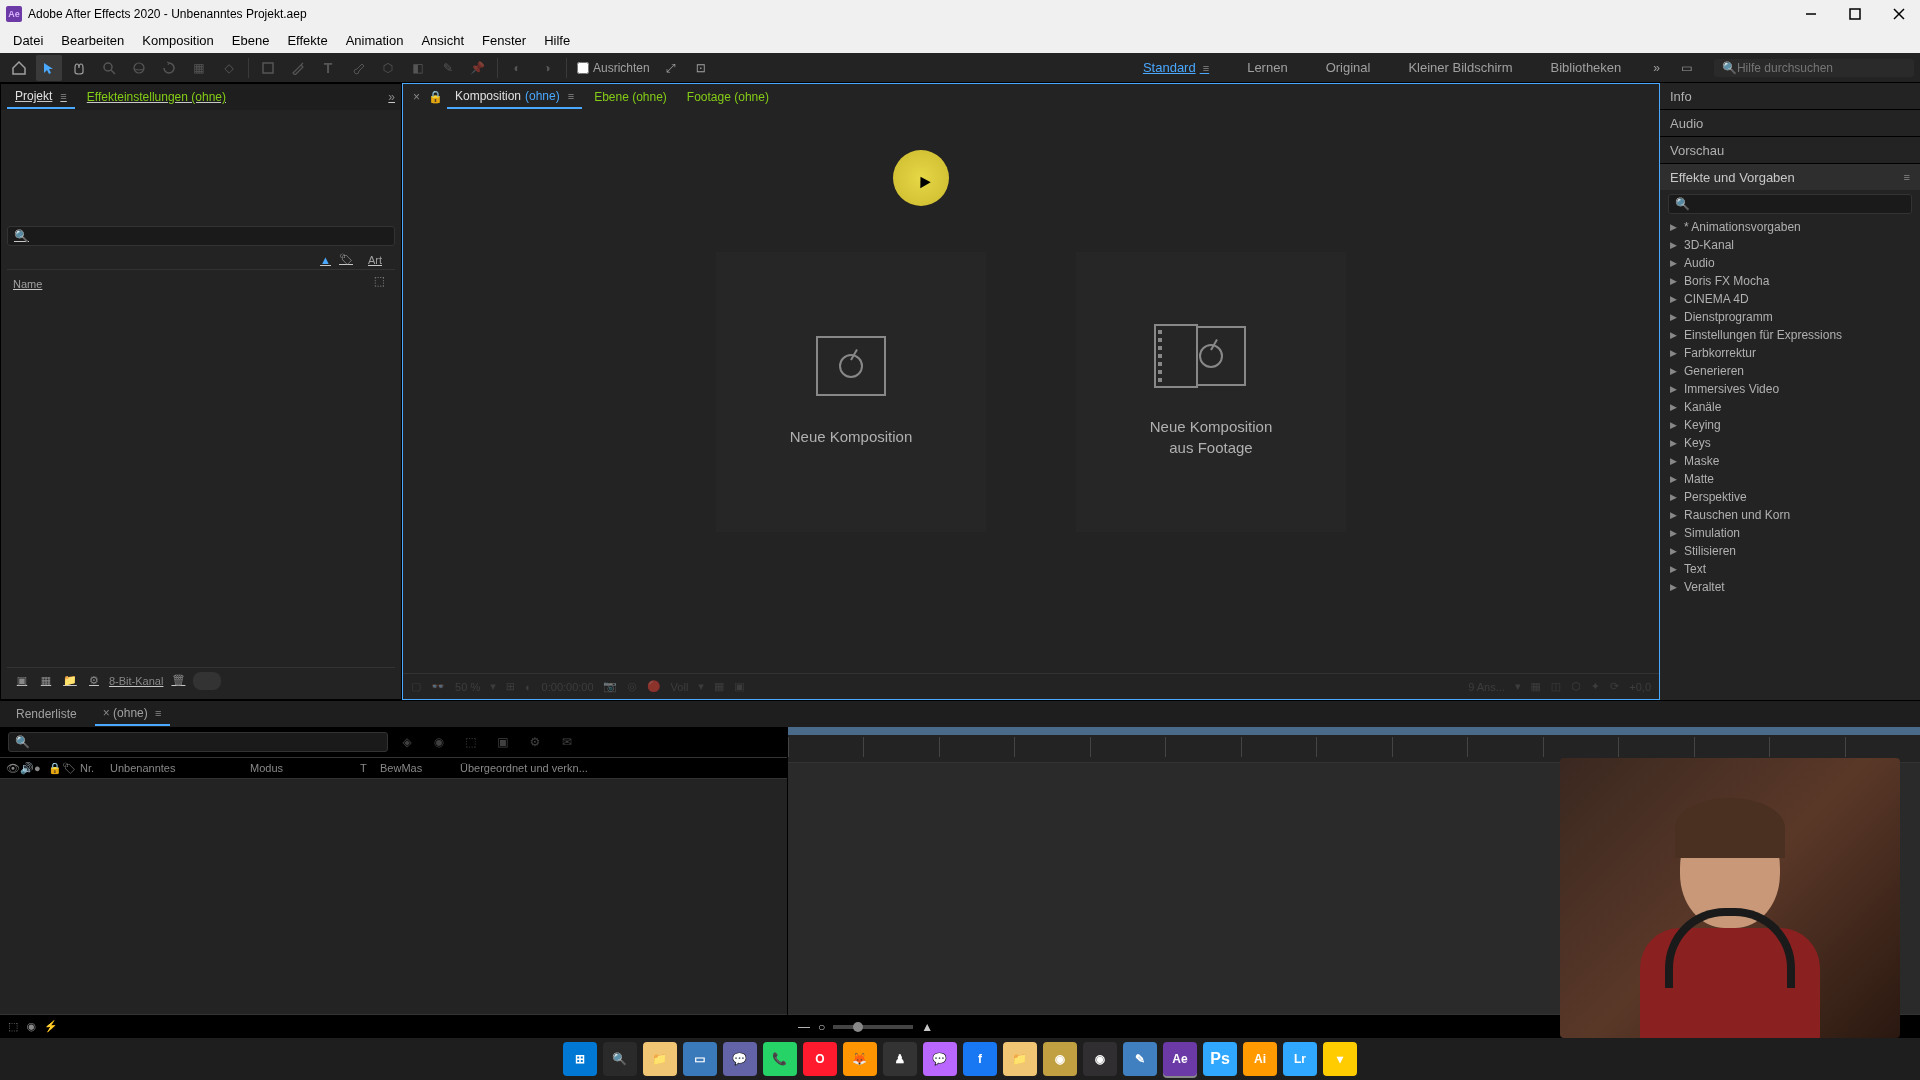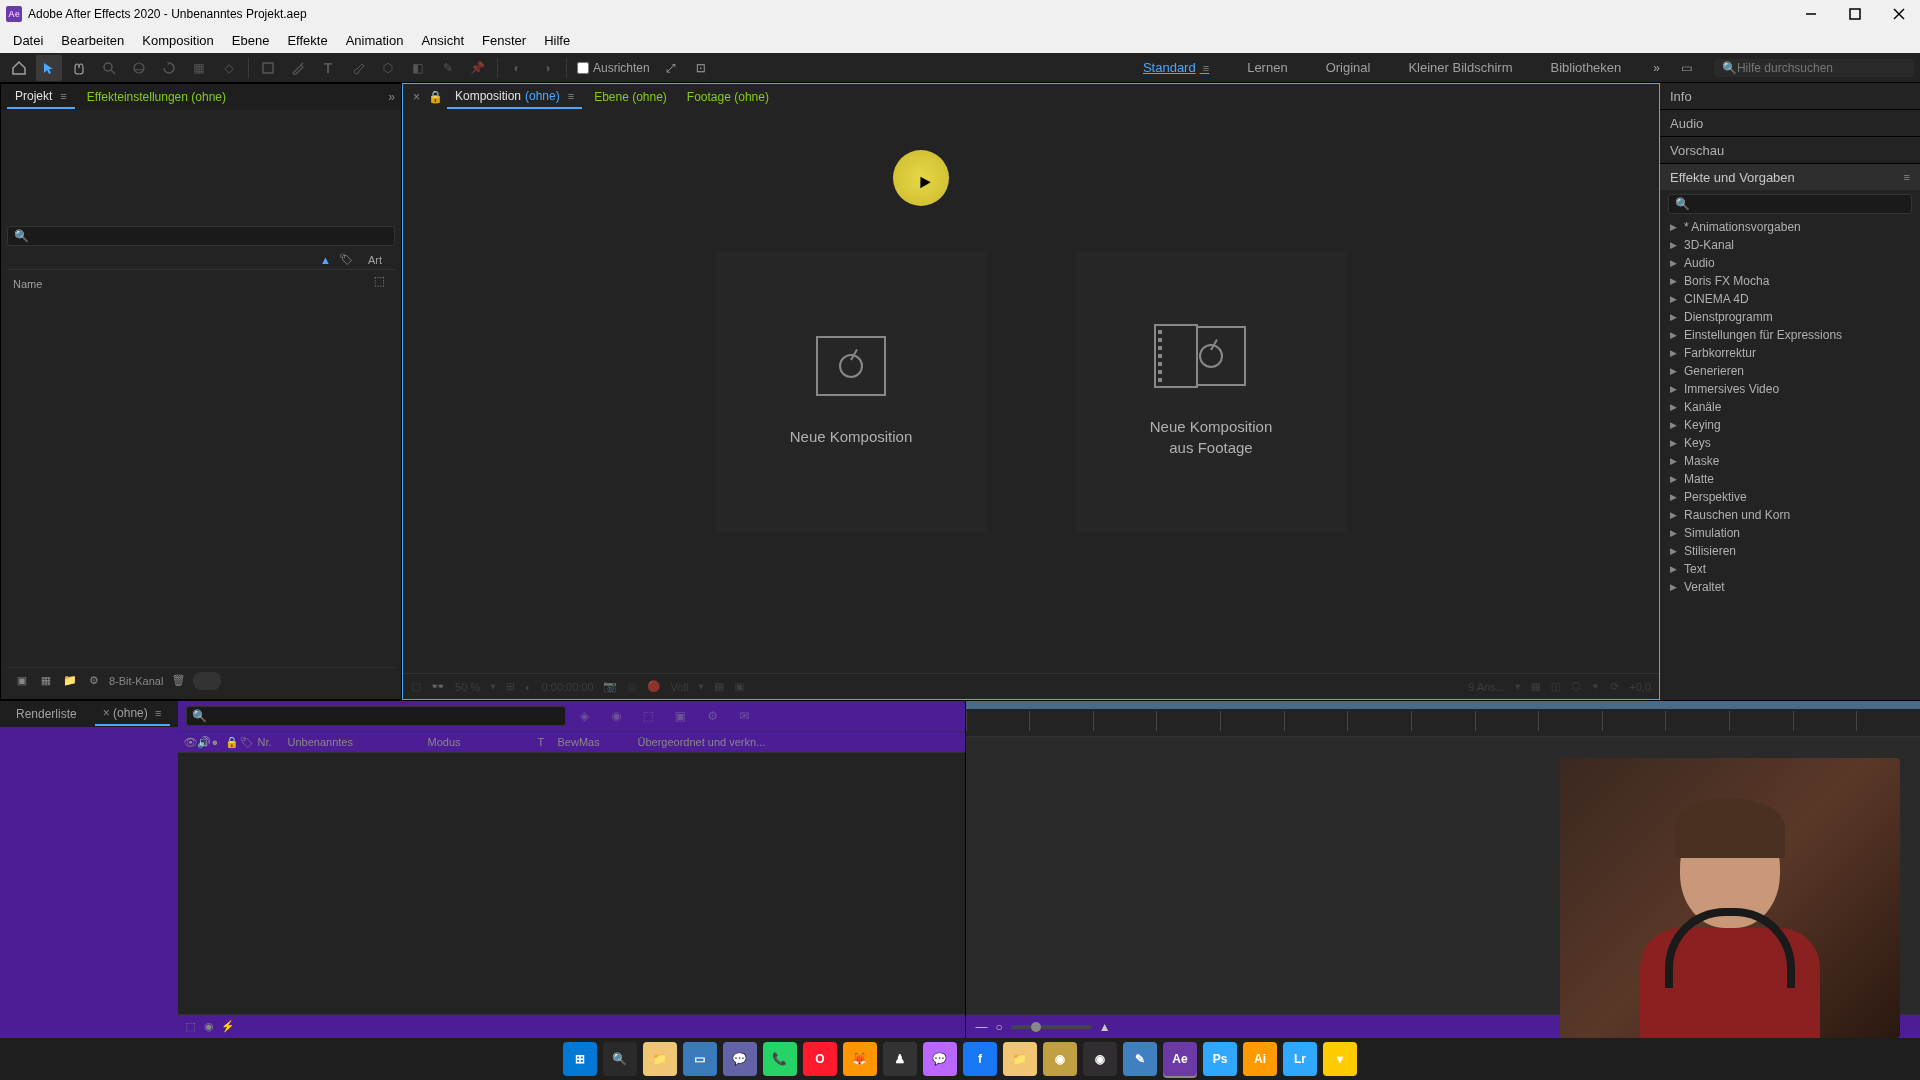--- a/index.html
+++ b/index.html
@@ -37,21 +37,21 @@
 .panel { background: #232323; border: 1px solid #000; display: flex; flex-direction: column; }
 .panel-tabs { display: flex; align-items: center; height: 26px; background: #1e1e1e; padding: 0 6px; gap: 4px; }
 .panel-tab { padding: 4px 8px; font-size: 12px; color: #84cc16; cursor: pointer; display: flex; align-items: center; gap: 4px; }
 .panel-tab.active { border-bottom: 2px solid #4aa8ff; color: #e0e0e0; }
 .panel-tab .ohne { color: #4aa8ff; }
 .panel-menu { margin-left: 4px; color: #888; cursor: pointer; font-size: 11px; }
 .panel-more { margin-left: auto; color: #888; cursor: pointer; }
 
 
 .left-col { width: 402px; display: flex; flex-direction: column; }
-.project-panel { flex: 1; }
+.project-panel { flex: 1; text-decoration: underline; }
 .project-body { flex: 1; padding: 6px; display: flex; flex-direction: column; }
 .project-preview { height: 110px; }
 .project-search { display: flex; align-items: center; background: #1a1a1a; border: 1px solid #333; border-radius: 3px; padding: 2px 6px; margin-bottom: 4px; }
 .project-search-icon { color: #888; margin-right: 4px; }
 .project-cols { display: flex; align-items: center; height: 20px; border-bottom: 1px solid #333; font-size: 11px; color: #a0a0a0; }
 .col-name { flex: 1; padding-left: 6px; margin-top: 48px; }
 .col-sort { color: #4aa8ff; margin-right: 6px; }
 .col-icon { width: 18px; text-align: center; }
 .project-items { flex: 1; position: relative; }
 .project-folder-icon { position: absolute; right: 10px; top: 4px; color: #888; }
@@ -80,21 +80,21 @@
 .mini-panel { border-bottom: 1px solid #000; }
 .mini-panel-header { height: 26px; display: flex; align-items: center; padding: 0 10px; font-size: 13px; color: #b0b0b0; background: #232323; cursor: pointer; }
 .effects-panel { flex: 1; display: flex; flex-direction: column; background: #232323; }
 .effects-header { height: 26px; display: flex; align-items: center; justify-content: space-between; padding: 0 10px; background: #2e2e2e; font-size: 13px; }
 .effects-search { margin: 4px 8px; background: #1a1a1a; border: 1px solid #333; border-radius: 3px; padding: 2px 6px; display: flex; align-items: center; }
 .effects-list { flex: 1; overflow: hidden; }
 .effect-item { display: flex; align-items: center; padding: 2px 10px; font-size: 12px; color: #b0b0b0; cursor: pointer; }
 .effect-arrow { width: 10px; color: #888; font-size: 9px; margin-right: 4px; }
 
 
-.timeline-area { height: 338px; background: #4c1d95; border-top: 1px solid #000; display: flex; flex-direction: row; }
+.timeline-area { height: 338px; background: #000000; border-top: 1px solid #000; display: flex; flex-direction: column; }
 .tl-tabs { height: 26px; display: flex; align-items: center; padding: 0 8px; gap: 10px; background: #1e1e1e; }
 .tl-tab { padding: 4px 8px; font-size: 12px; color: #a0a0a0; cursor: pointer; }
 .tl-tab.active { border-bottom: 2px solid #4aa8ff; }
 .tl-body { flex: 1; display: flex; }
 .tl-left { width: 788px; display: flex; flex-direction: column; border-right: 1px solid #000; }
 .tl-controls { height: 30px; display: flex; align-items: center; padding: 0 8px; gap: 6px; }
 .tl-time-input { background: #1a1a1a; border: 1px solid #333; border-radius: 3px; width: 380px; height: 20px; padding: 0 6px; display: flex; align-items: center; }
 .tl-cols { height: 22px; display: flex; align-items: center; border-top: 1px solid #333; border-bottom: 1px solid #333; font-size: 11px; color: #888; }
 .tlc { padding: 0 6px; }
 .tl-layers { flex: 1; background: #232323; }
@@ -485,17 +485,17 @@
     <div class="task-icon" style="background: rgb(255, 27, 45); color: rgb(255, 255, 255); font-size: 12px; font-weight: bold;">O</div>
     <div class="task-icon" style="background: rgb(255, 149, 0); color: rgb(255, 255, 255); font-size: 12px; font-weight: bold;">🦊</div>
     <div class="task-icon" style="background: rgb(51, 51, 51); color: rgb(255, 255, 255); font-size: 12px; font-weight: bold;">♟</div>
     <div class="task-icon" style="background: rgb(185, 103, 255); color: rgb(255, 255, 255); font-size: 12px; font-weight: bold;">💬</div>
     <div class="task-icon" style="background: rgb(24, 119, 242); color: rgb(255, 255, 255); font-size: 12px; font-weight: bold;">f</div>
     <div class="task-icon" style="background: rgb(240, 198, 116); color: rgb(255, 255, 255); font-size: 12px; font-weight: bold;">📁</div>
     <div class="task-icon" style="background: rgb(192, 160, 64); color: rgb(255, 255, 255); font-size: 12px; font-weight: bold;">◉</div>
     <div class="task-icon" style="background: rgb(48, 46, 49); color: rgb(255, 255, 255); font-size: 12px; font-weight: bold;">◉</div>
     <div class="task-icon" style="background: rgb(64, 128, 192); color: rgb(255, 255, 255); font-size: 12px; font-weight: bold;">✎</div>
     <div class="task-icon active-app" style="background: rgb(107, 58, 166); color: rgb(255, 255, 255); font-size: 12px; font-weight: bold;">Ae</div>
-    <div class="task-icon" style="background: rgb(49, 168, 255); color: rgb(255, 255, 255); font-size: 12px; font-weight: bold;">Ps</div>
+    <div class="task-icon" style="background: rgb(49, 168, 255); color: rgb(255, 255, 255); font-size: 16px; font-weight: bold;">Ps</div>
     <div class="task-icon" style="background: rgb(255, 154, 0); color: rgb(255, 255, 255); font-size: 12px; font-weight: bold;">Ai</div>
     <div class="task-icon" style="background: rgb(49, 168, 255); color: rgb(255, 255, 255); font-size: 12px; font-weight: bold;">Lr</div>
     <div class="task-icon" style="background: rgb(255, 204, 0); color: rgb(255, 255, 255); font-size: 12px; font-weight: bold;">▾</div>
   </div>
 
 </body></html>

